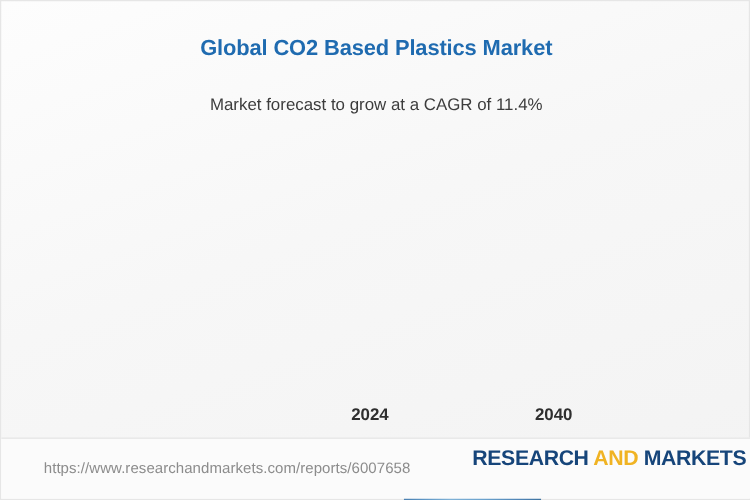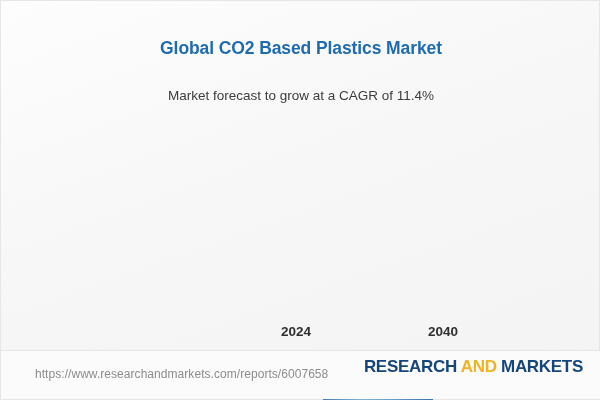--- a/index.html
+++ b/index.html
@@ -30,21 +30,21 @@
     top: 18px;
     left: 0;
     width: 600px;
     text-align: center;
   }
   .chart-title {
     font-size: 17.5px;
     font-weight: bold;
     color: #1f6bb0;
     letter-spacing: -0.1px;
-    margin: 18px;
+    margin: 8px;
     line-height: 22px;
   }
   .chart-subtitle {
     font-size: 13.5px;
     color: #3c3c3c;
     margin: 16px;
     padding-top: 10px;
     line-height: 18px;
     font-weight: normal;
   }
@@ -153,21 +153,21 @@
     position: absolute;
     left: 18px;
     top: 16px;
     font-size: 12px;
     color: #8c8c8c;
     letter-spacing: 0.05px;
     margin-left: 16px;
   }
   .logo {
     position: absolute;
-    right: 18px;
+    right: 4px;
     top: 6px;
     text-align: right;
   }
   .logo-line1 {
     font-size: 17px;
     font-weight: bold;
     color: #16457a;
     letter-spacing: -0.3px;
     line-height: 20px;
     white-space: nowrap;

